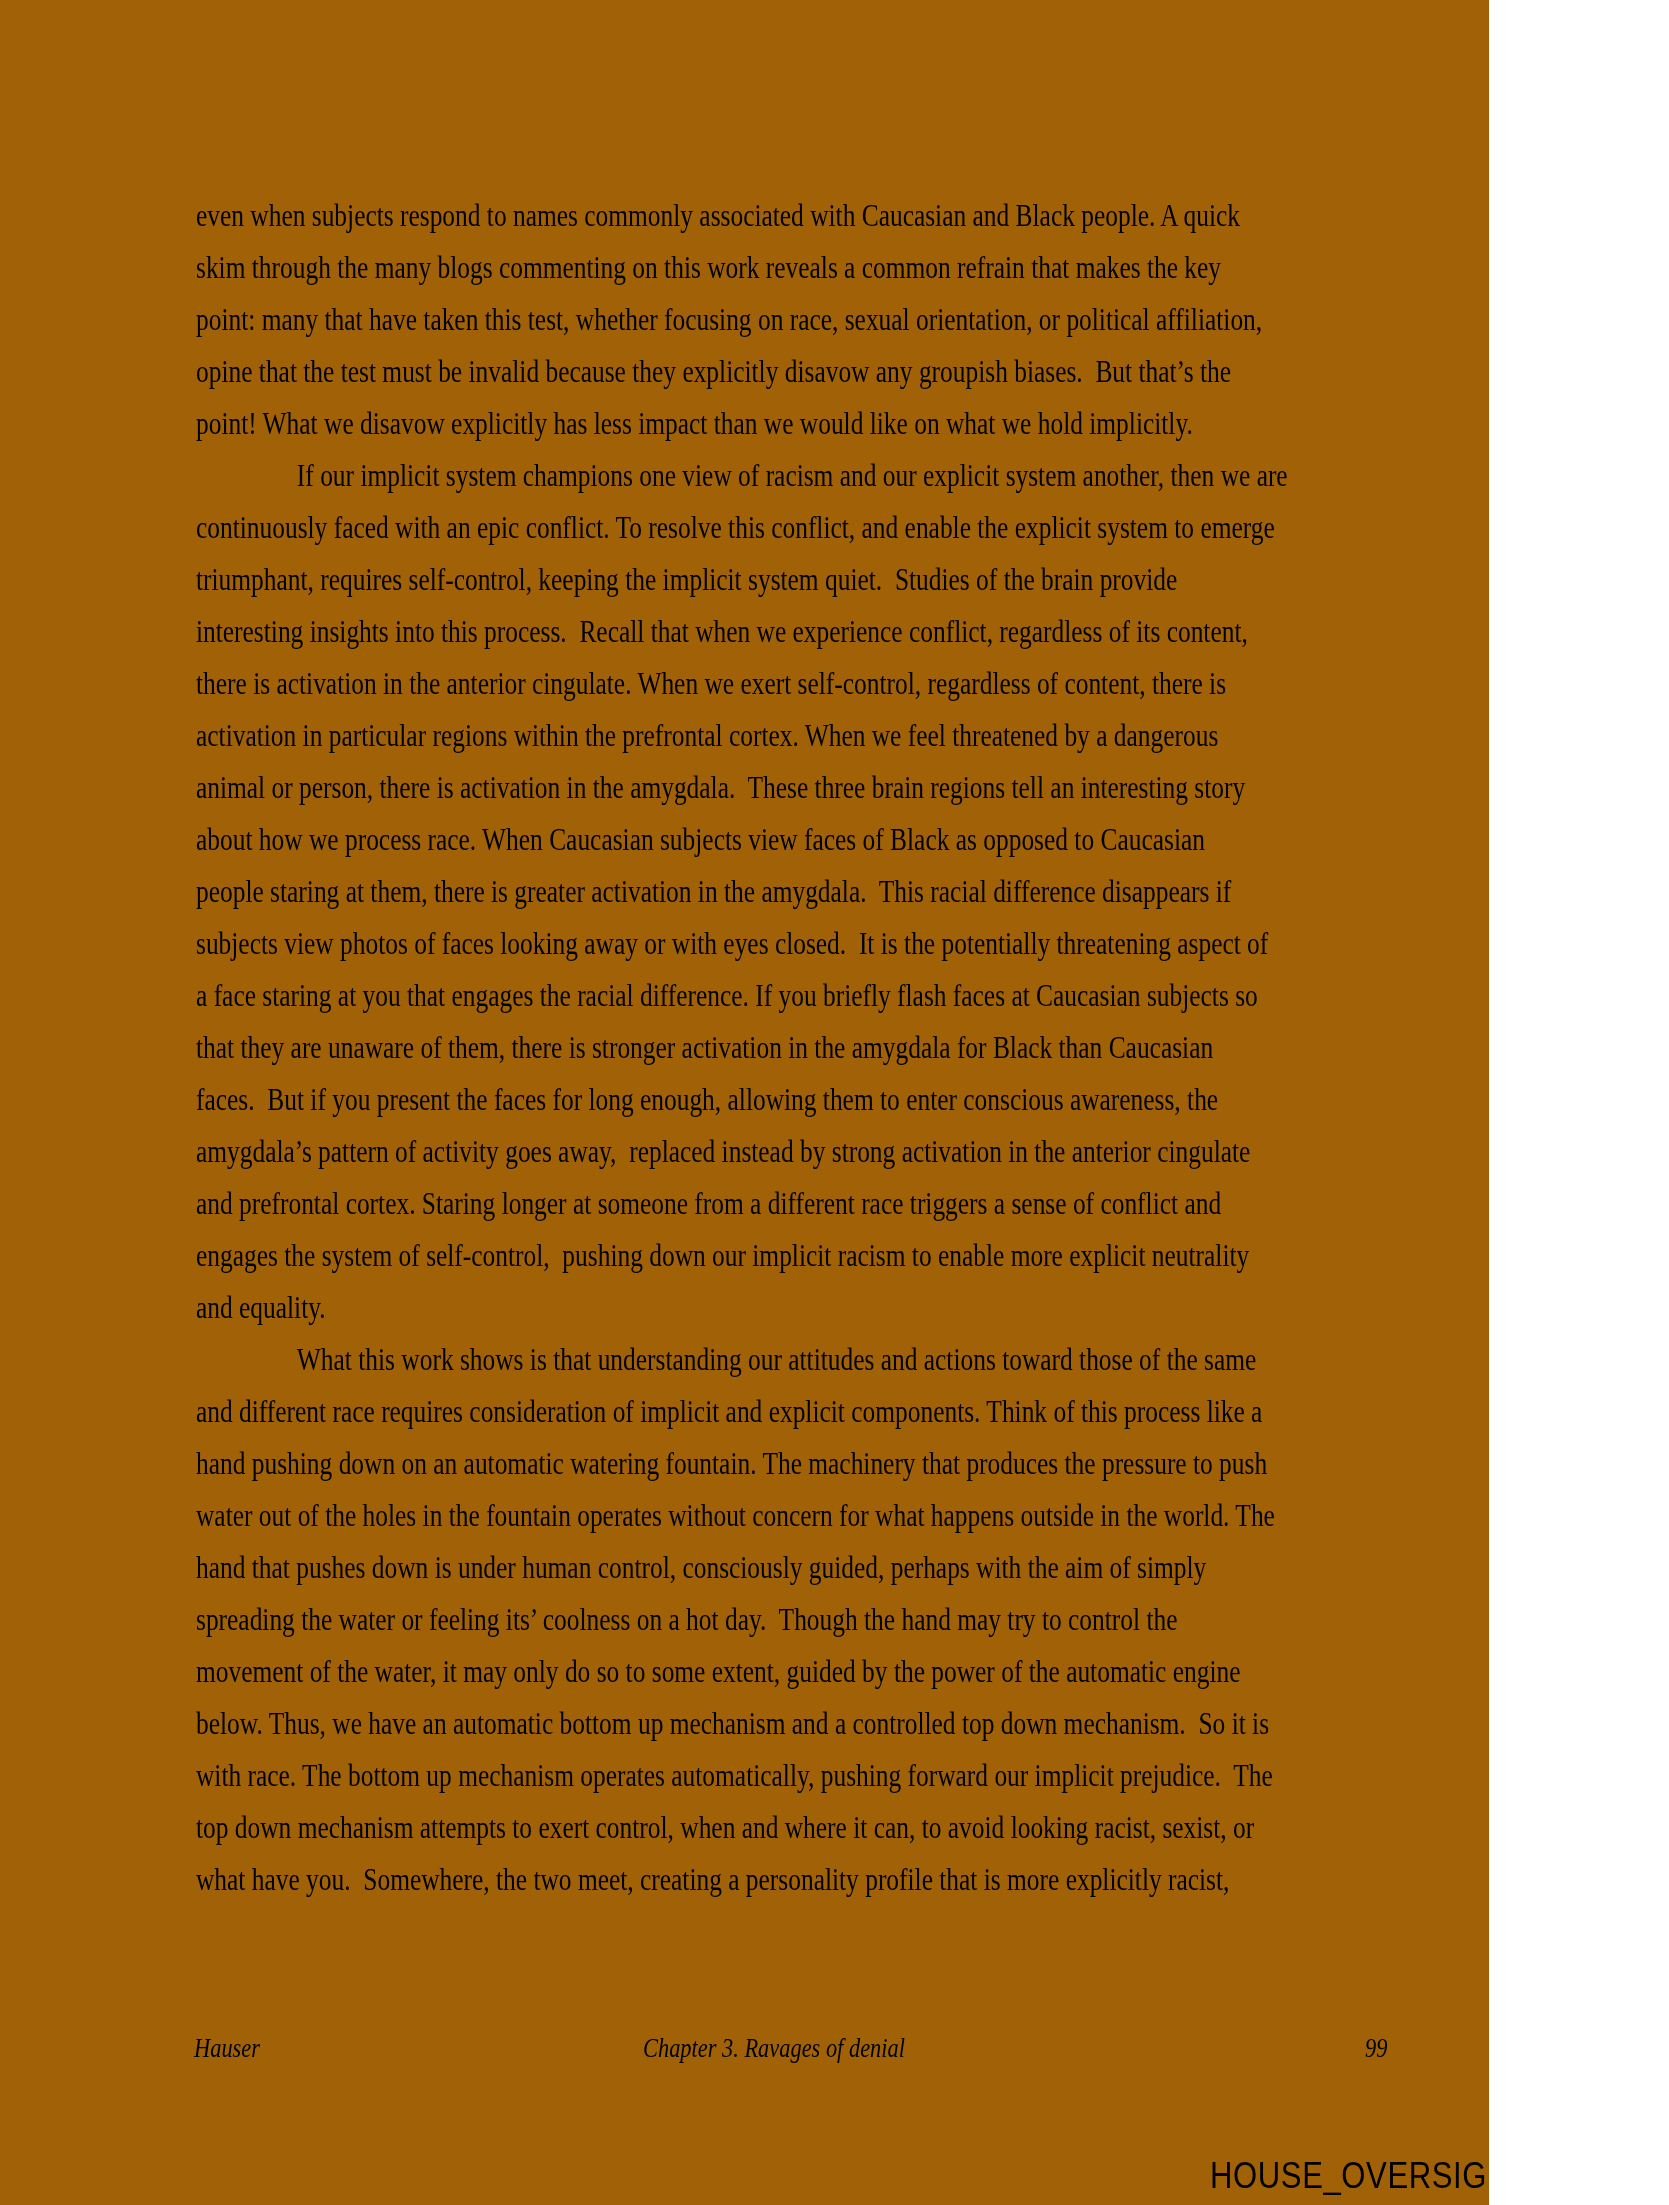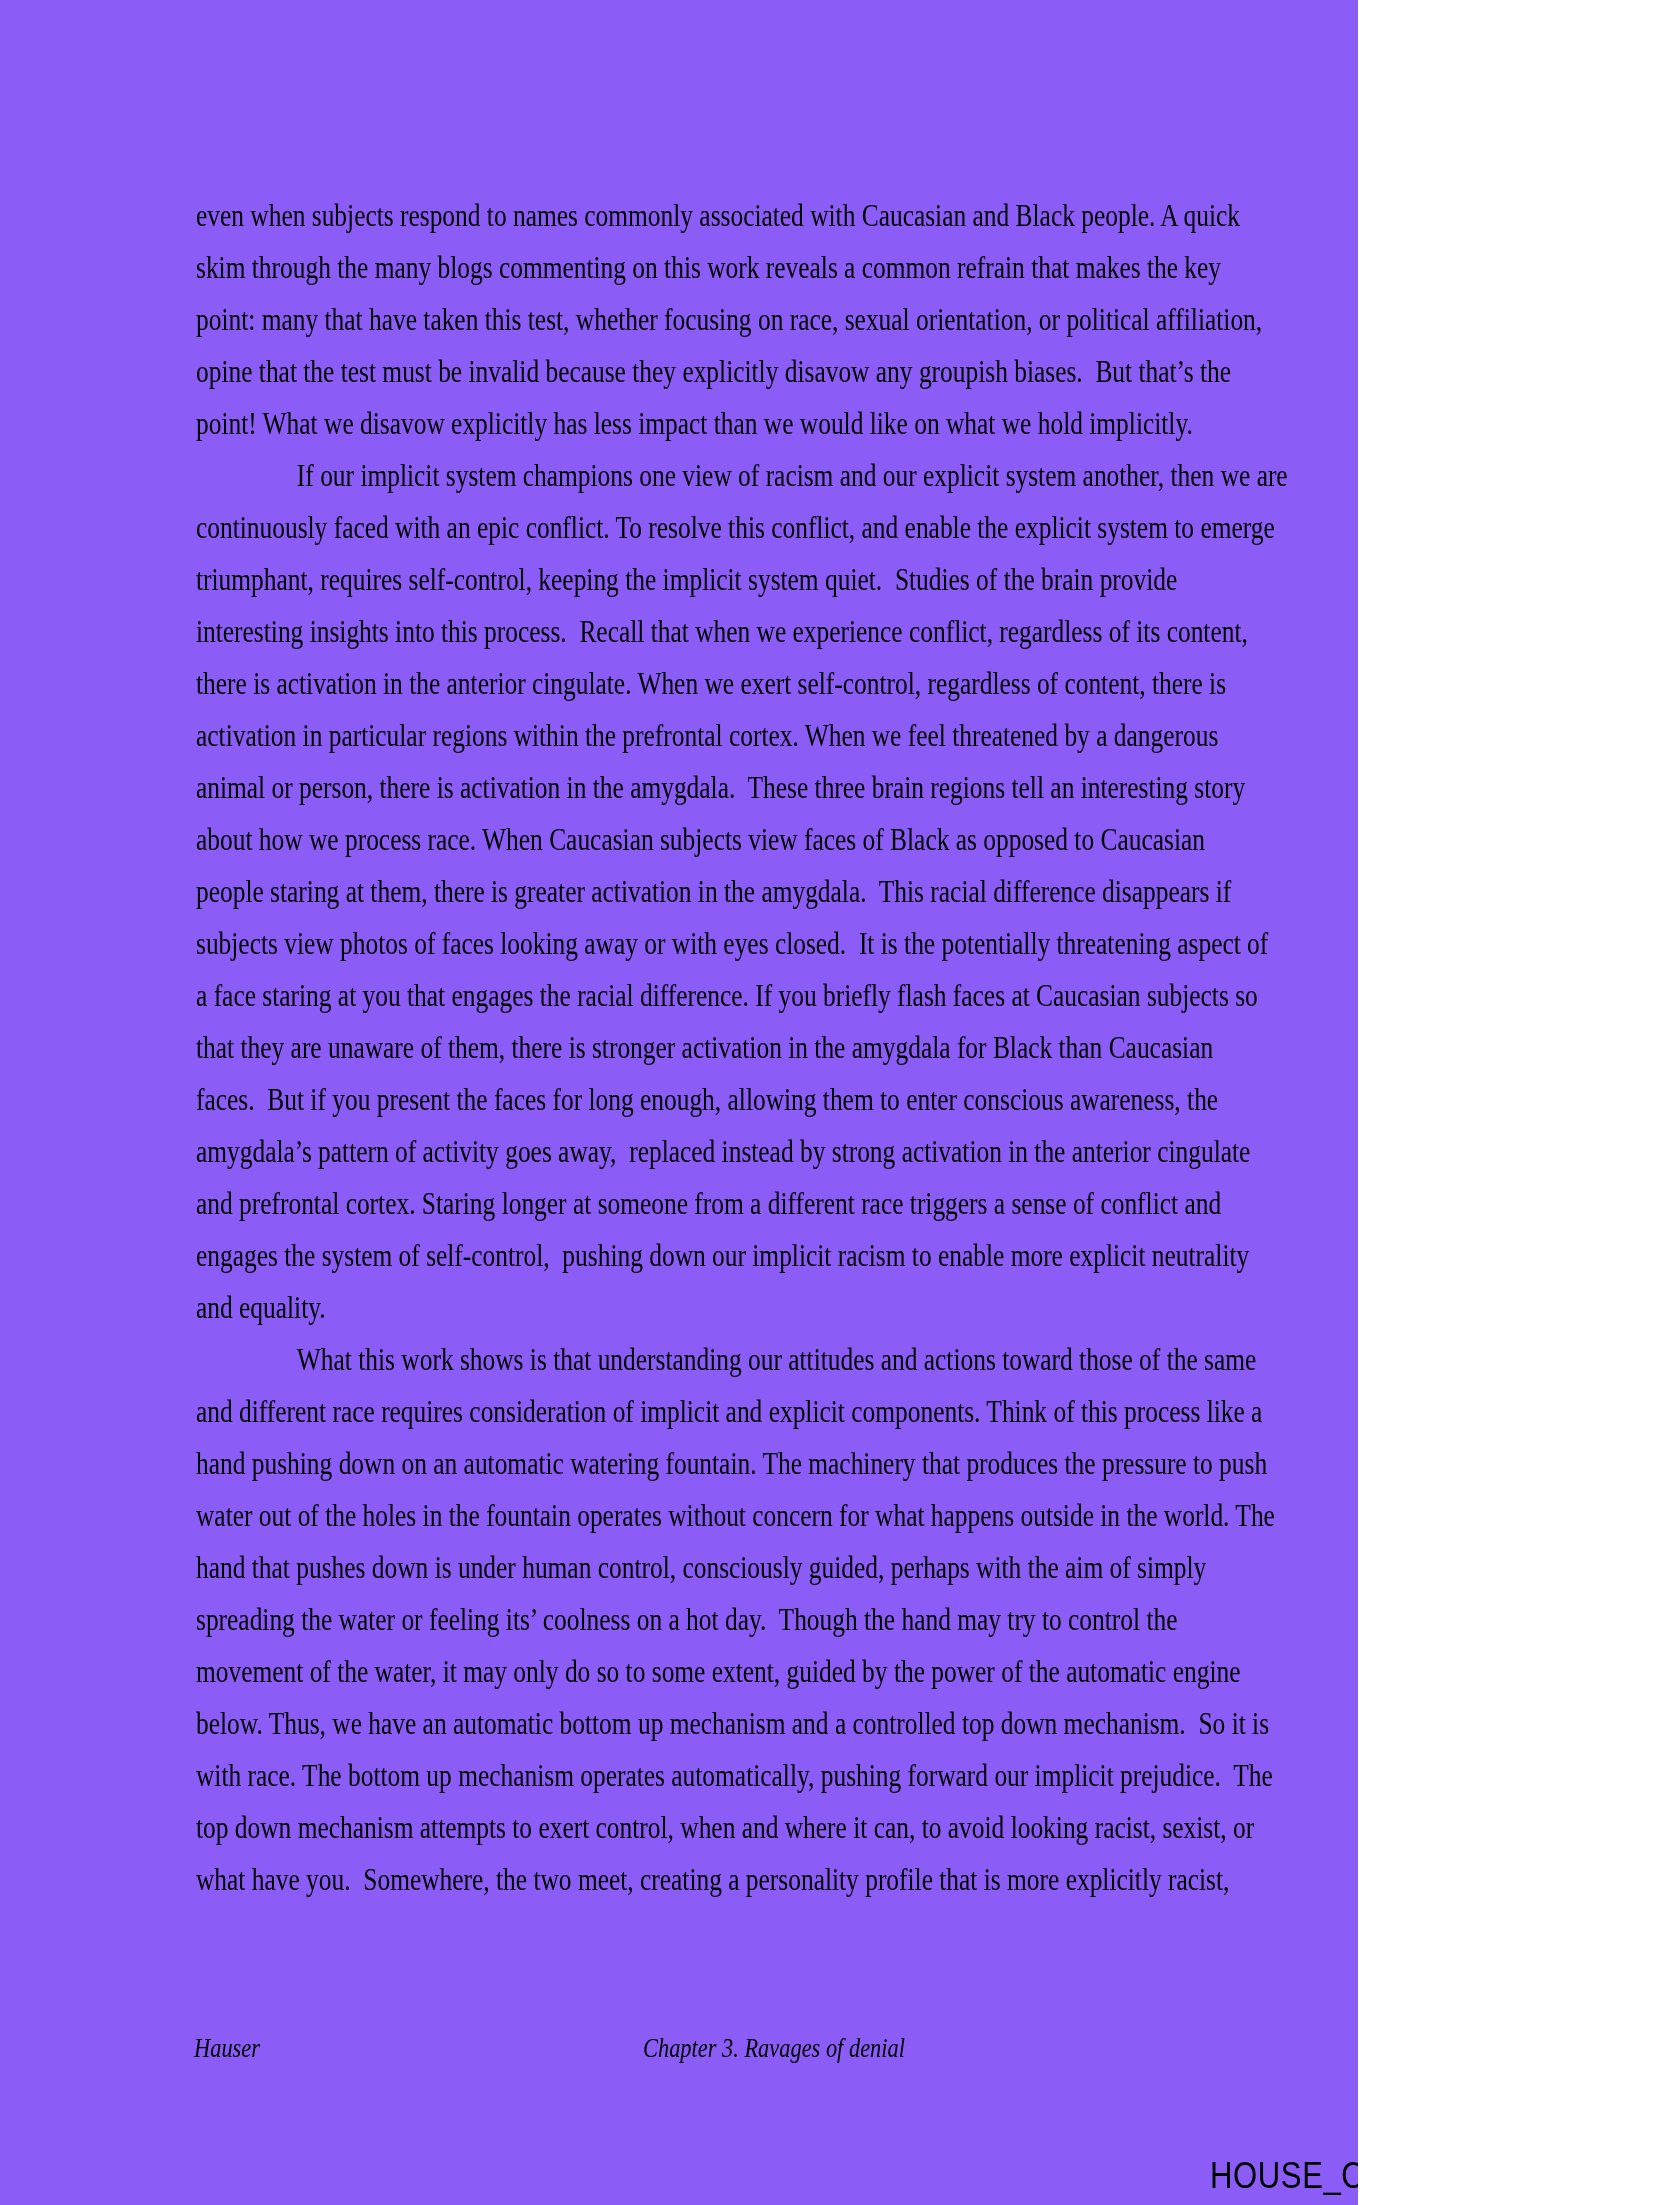--- a/index.html
+++ b/index.html
@@ -2,23 +2,23 @@
 <html style="font-size:10.5px"><head>
 <meta charset="utf-8">
 <style>
   html, body {
     margin: 0;
     padding: 0;
     background: #ffffff;
   }
   .page {
     position: relative;
-    width: 1358px;
+    width: 1489px;
     height: 2205px;
-    background: #8b5cf6;
+    background: #a16207;
     overflow: hidden;
     font-family: "Liberation Serif", serif;
     color: #000000;
   }
   
   .doc-body {
     position: absolute;
     left: 196px;
     top: 190px;
     width: 1833px;

